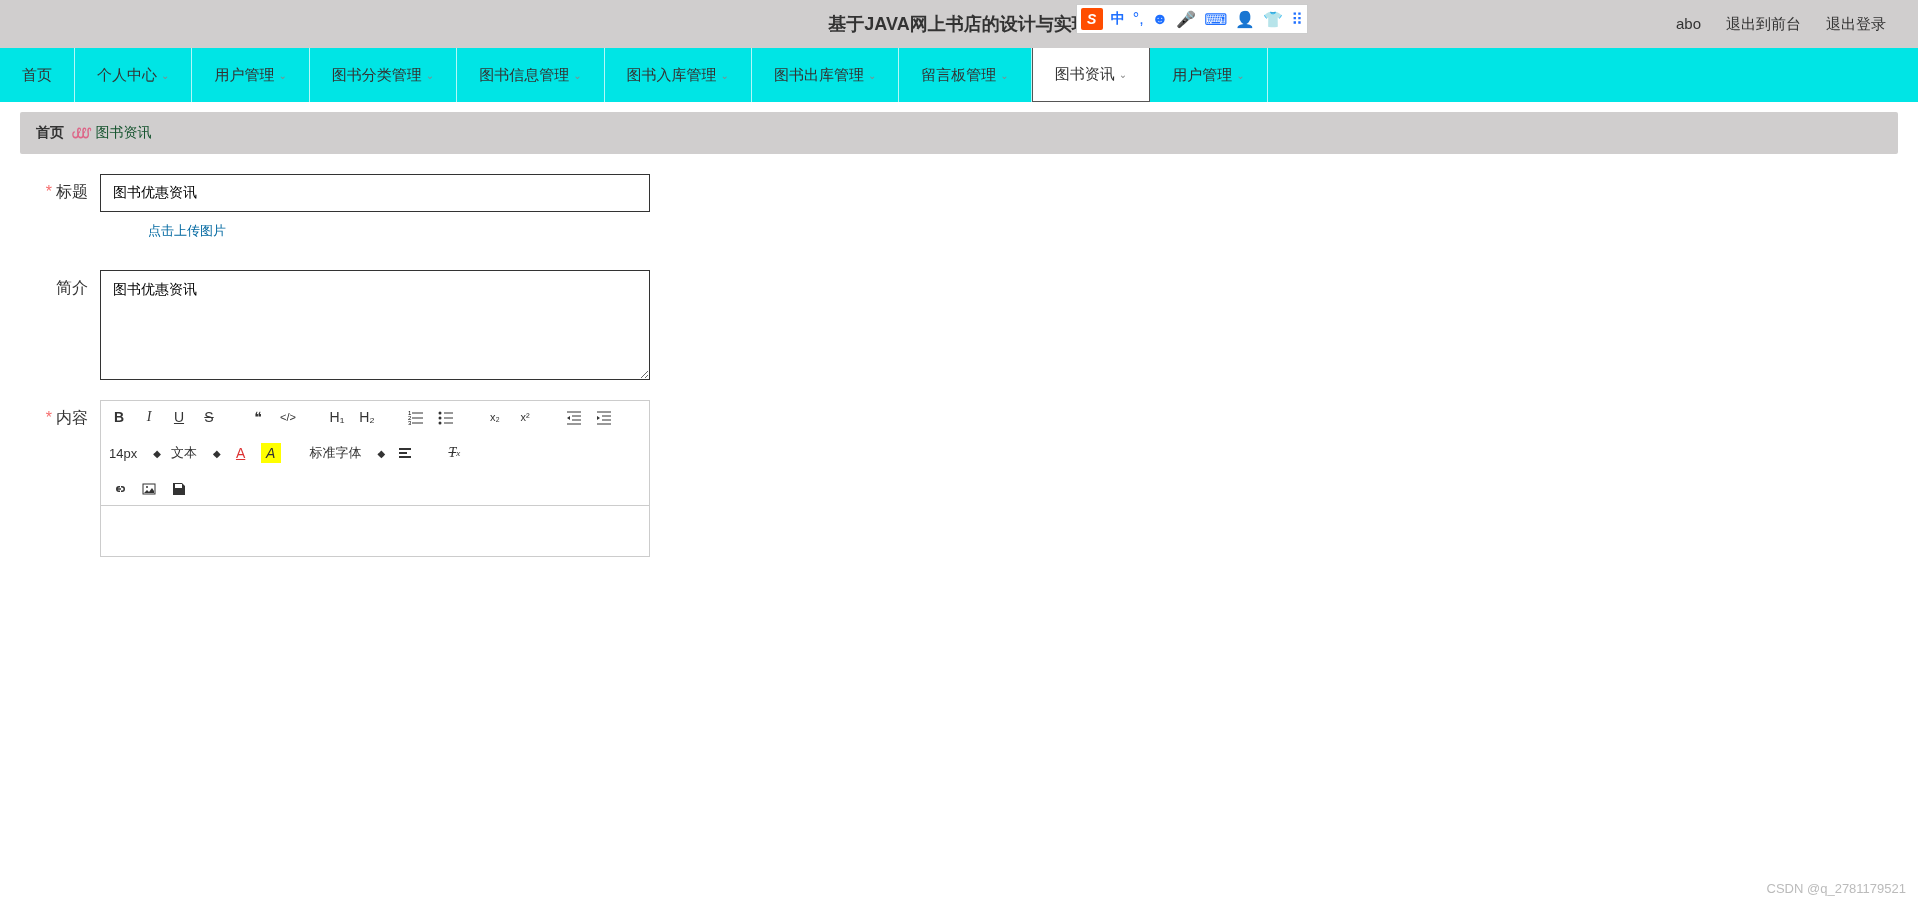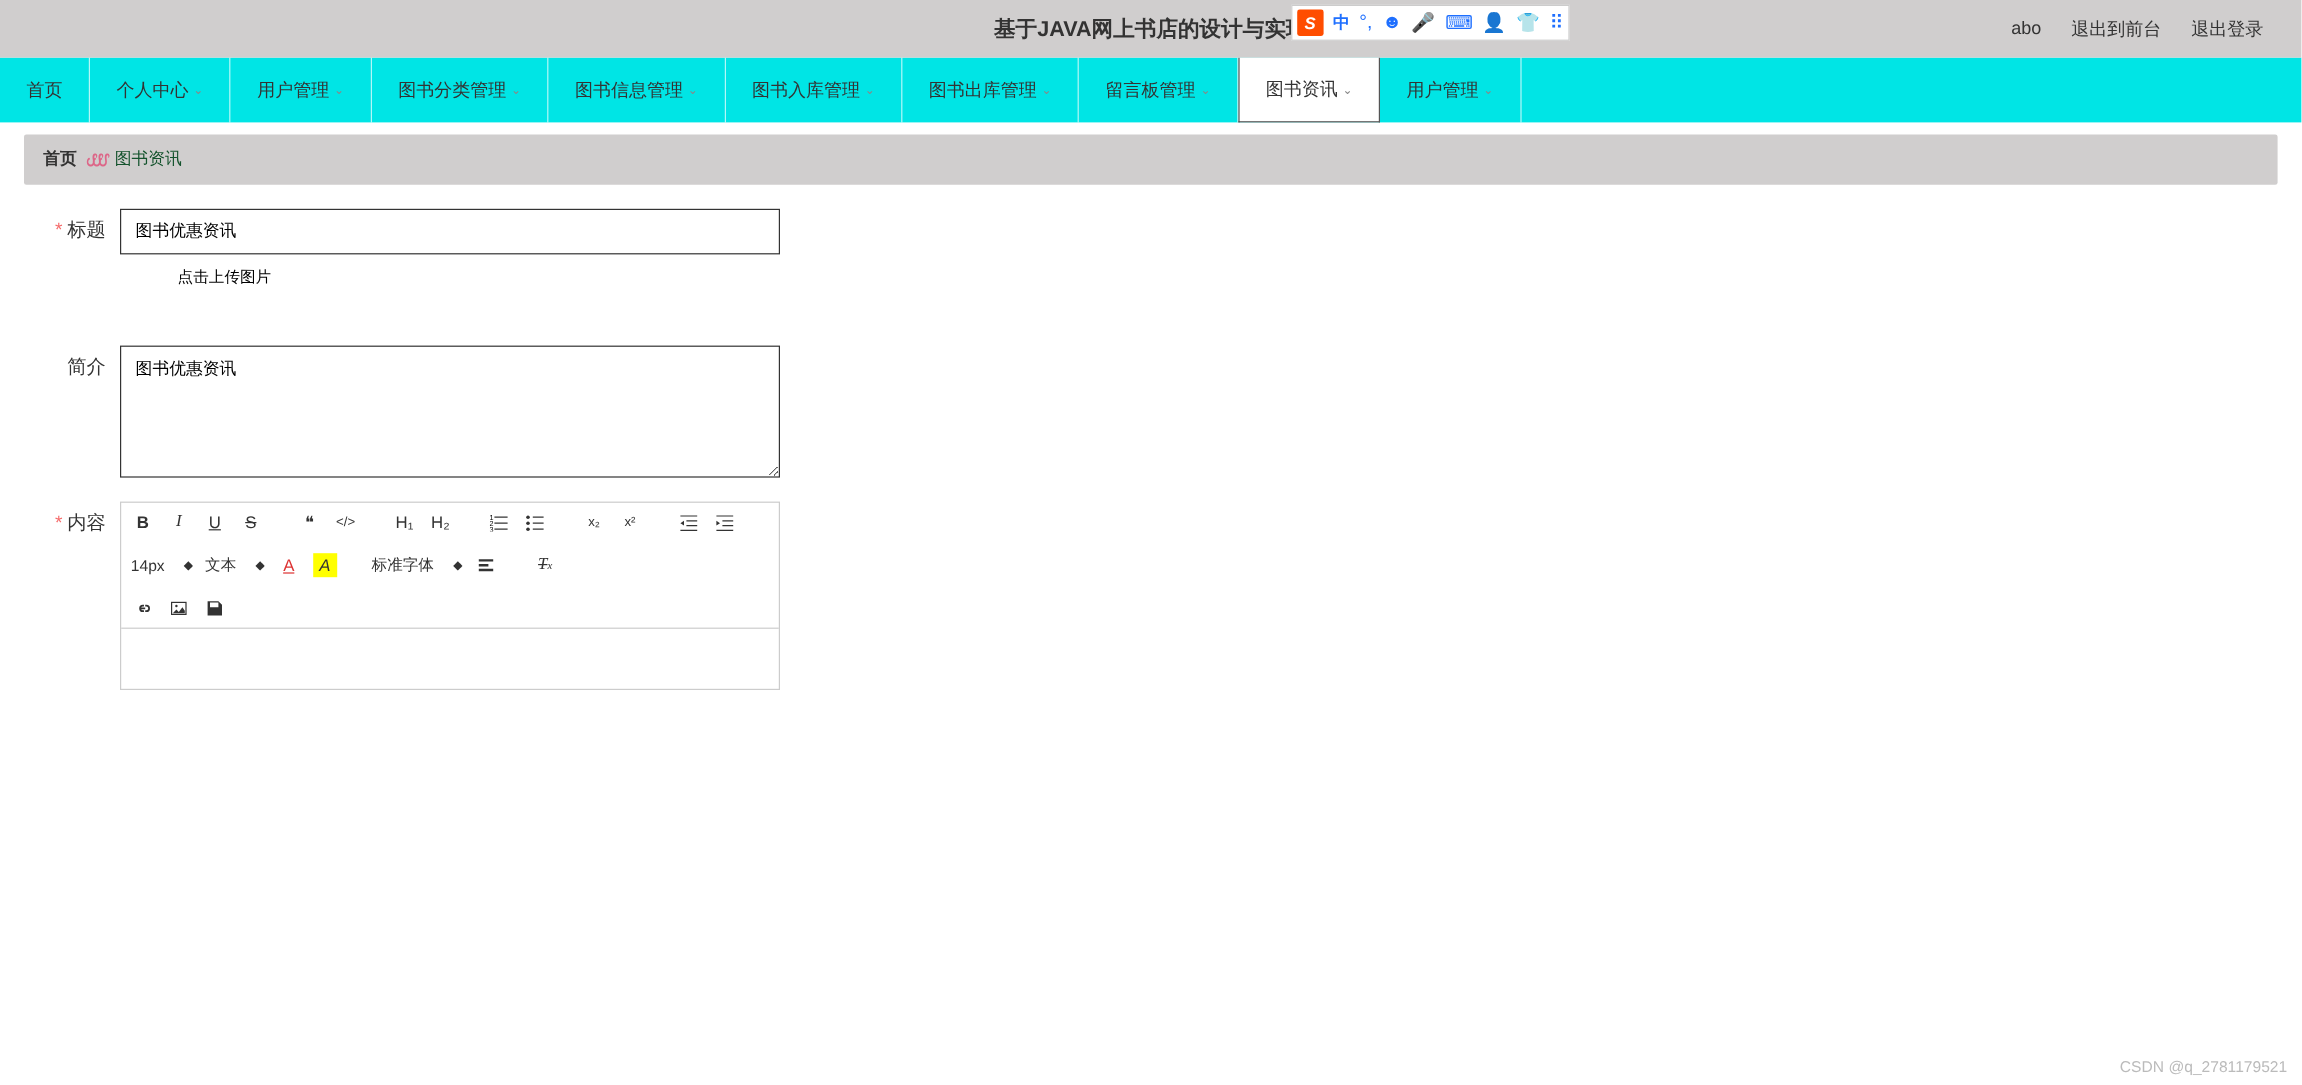--- a/index.html
+++ b/index.html
@@ -30,21 +30,21 @@
 .img-row { display: flex; gap: 8px; }
 .img-box { width: 135px; height: 135px; border: 1px solid #999; position: relative; overflow: hidden; }
 .img-check { position: absolute; top: 0; right: 0; width: 0; height: 0; border-top: 28px solid #2bb673; border-left: 28px solid transparent; }
 .img-check::after { content: "✓"; position: absolute; top: -26px; right: 2px; color: #fff; font-size: 12px; }
 .book-cover { width: 100%; height: 100%; background: #f5f2ed; display: flex; flex-direction: column; position: relative; }
 .book-top { flex: 1; background: linear-gradient(#f8f6f0, #efe9df); position: relative; }
 .book-title-cn { position: absolute; right: 12px; top: 12px; writing-mode: vertical-rl; font-size: 10px; color: #555; }
 .book-dot { position: absolute; left: 40px; top: 60px; width: 30px; height: 30px; border-radius: 50%; background: #c44; }
 .book-band { height: 35px; background: #d33; }
 .add-box { width: 135px; height: 135px; border: 1px solid #999; display: flex; align-items: center; justify-content: center; font-size: 28px; color: #666; cursor: pointer; font-weight: 200; }
-.upload-hint { font-size: 13px; color: #000000; margin-left: 108px; margin-top: -10px; margin-bottom: 48px; }
+.upload-hint { font-size: 13px; color: #0369a1; margin-left: 108px; margin-top: -10px; margin-bottom: 30px; }
 .editor { width: 550px; border: 1px solid #ccc; margin-left: 0; }
 .editor-toolbar { border-bottom: 1px solid #ccc; padding: 6px 8px; display: flex; flex-wrap: wrap; gap: 10px; align-items: center; row-gap: 8px; }
 .tb-btn { width: 20px; height: 20px; display: flex; align-items: center; justify-content: center; cursor: pointer; color: #333; font-size: 14px; }
 .tb-btn.bold { font-weight: bold; }
 .tb-btn.italic { font-style: italic; font-family: Georgia; }
 .tb-btn.underline { text-decoration: underline; }
 .tb-btn.strike { text-decoration: line-through; }
 .tb-sep { width: 1px; height: 16px; background: transparent; margin: 0 4px; }
 .tb-select { display: flex; align-items: center; gap: 16px; font-size: 13px; cursor: pointer; }
 .tb-caret { font-size: 10px; }

